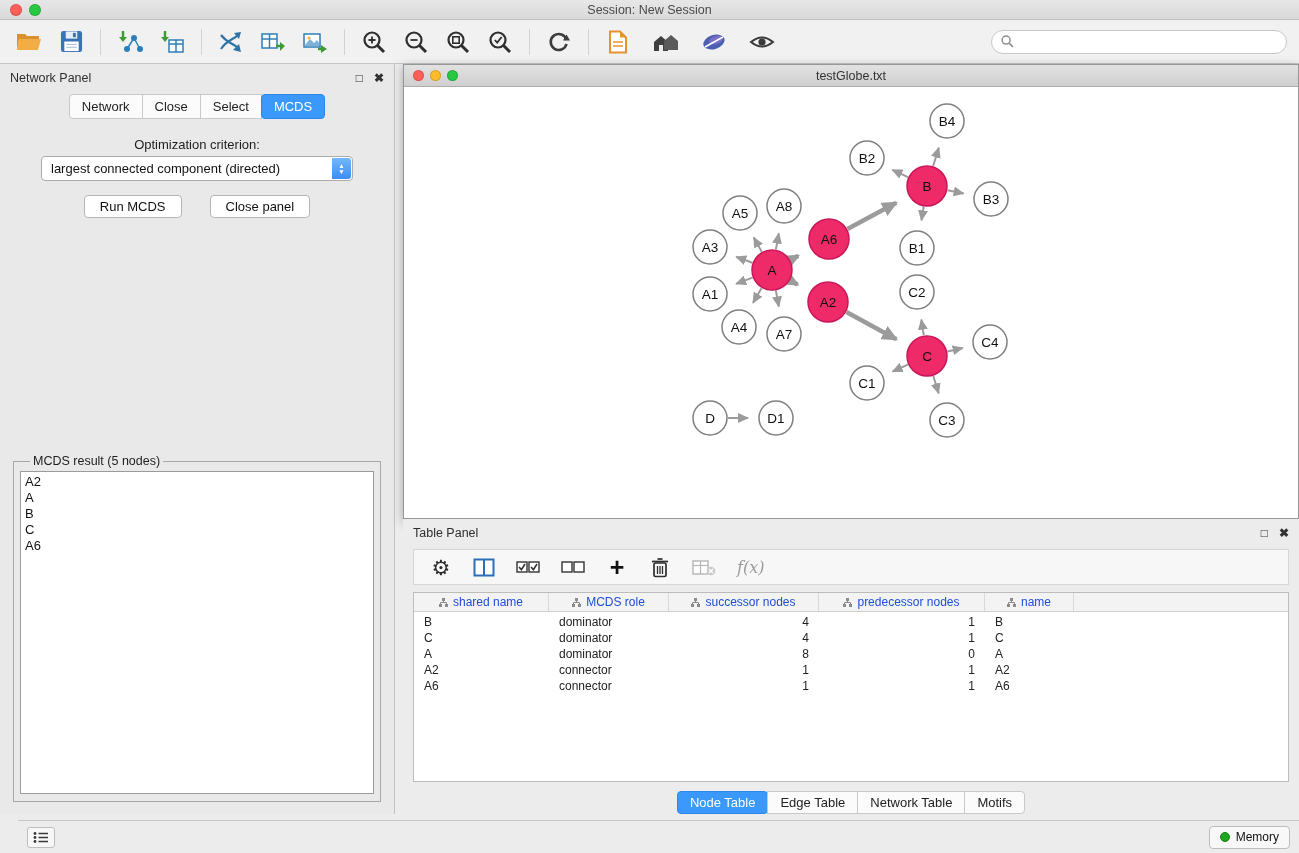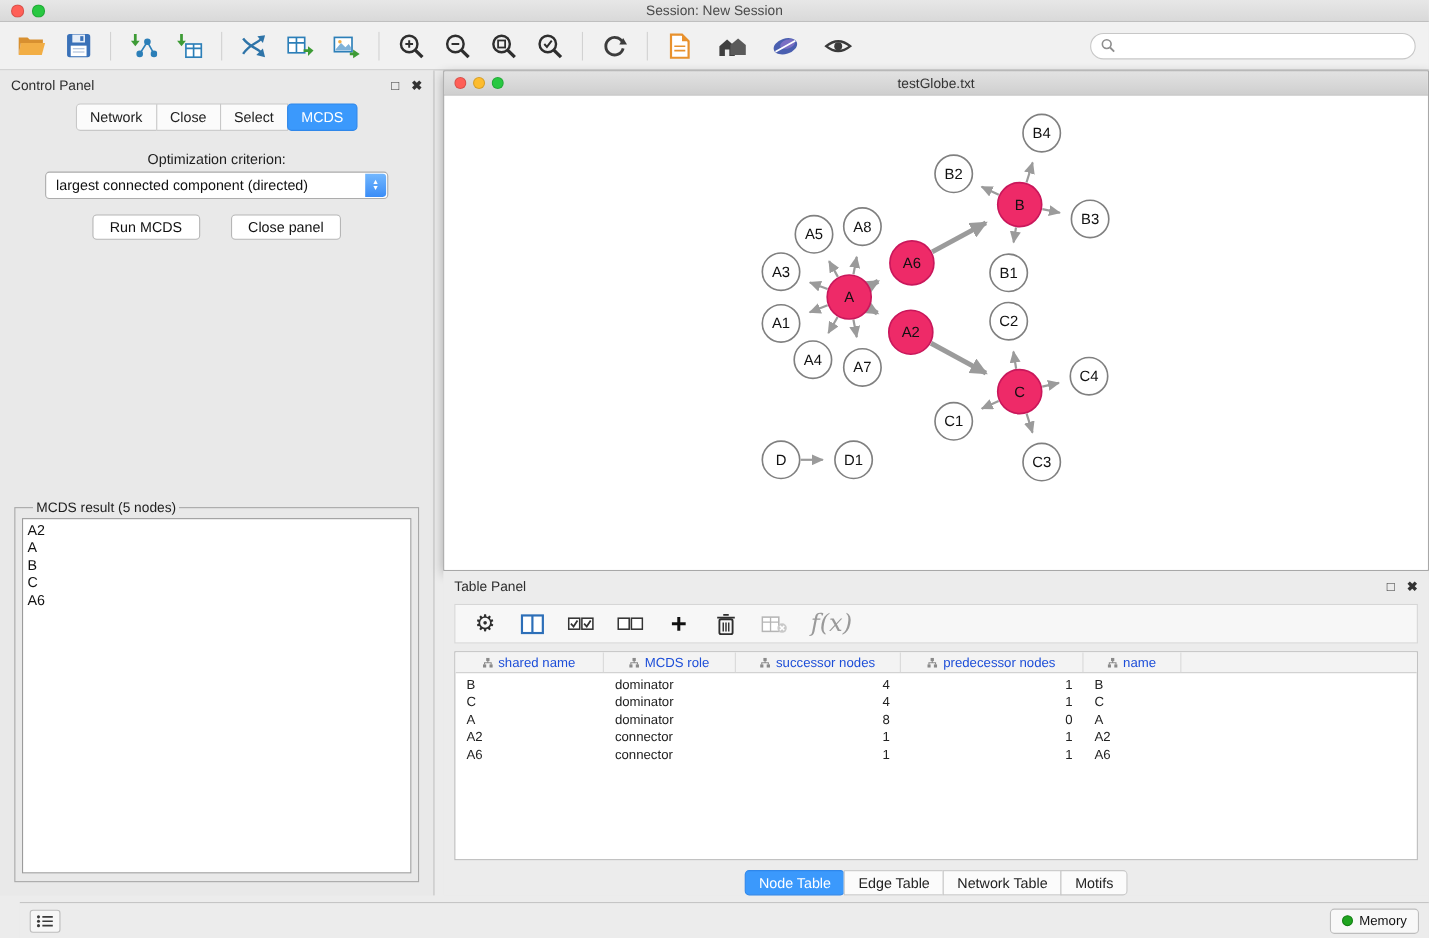--- a/index.html
+++ b/index.html
@@ -107,21 +107,21 @@
   .net-canvas svg { display:block; }
   .graph-node text { font-family:"Liberation Sans",sans-serif; }
 
   
   .table-panel { position:absolute; left:403px; top:519px; width:896px; height:295px; background:#ECECEC; }
   .tp-toolbar {
     margin:2px 10px 0; height:36px; background:#F7F7F7;
     border:1px solid #D6D6D6; display:flex; align-items:center; gap:21px; padding:0 16px;
   }
   .tp-tool { display:flex; align-items:center; justify-content:center; min-width:22px; height:26px; }
-  .fx-label { font-family:"DejaVu Serif", serif; font-style:italic; font-size:22px; color:#9A9A9A; }
+  .fx-label { font-family:"DejaVu Serif", serif; font-style:italic; font-size:16px; color:#9A9A9A; }
   .gear-glyph { font-size:21px; color:#2E2E2E; line-height:21px; }
   .plus-glyph { font-size:25px; font-weight:bold; color:#111; line-height:22px; }
 
   .tp-table-wrap {
     margin:7px 10px 0; background:#FFF; border:1px solid #BCBCBC; height:190px; overflow:hidden;
   }
   .tp-header { display:flex; background:#F3F3F3; border-bottom:1px solid #CFCFCF; height:19px; font-size:12px; color:#1d4ed8; }
   .tp-col { border-right:1px solid #D9D9D9; display:flex; align-items:center; justify-content:center; gap:5px; overflow:hidden; white-space:nowrap; }
   .tp-col.tp-fill { flex:1; border-right:none; }
   .tp-row { display:flex; height:16px; font-size:12px; align-items:center; }
@@ -310,21 +310,21 @@
     <svg width="13" height="13" viewBox="0 0 14 14">
       <circle cx="5.5" cy="5.5" r="4.3" fill="none" stroke="#8E8E8E" stroke-width="1.6"></circle>
       <line x1="8.8" y1="8.8" x2="12.8" y2="12.8" stroke="#8E8E8E" stroke-width="1.8"></line>
     </svg>
     <input type="text" placeholder="" style="">
   </div>
 </div>
 
 <div class="control-panel">
   <div class="panel-header">
-    <span>Control Panel</span>
+    <span>Network Panel</span>
     <div class="win-controls">
       <span>□</span>
       <span style="font-weight:bold;">✖</span>
     </div>
   </div>
 
   <div class="cp-tabs">
       <div class="cp-tab">Network</div>
       <div class="cp-tab">Close</div>
       <div class="cp-tab">Select</div>

